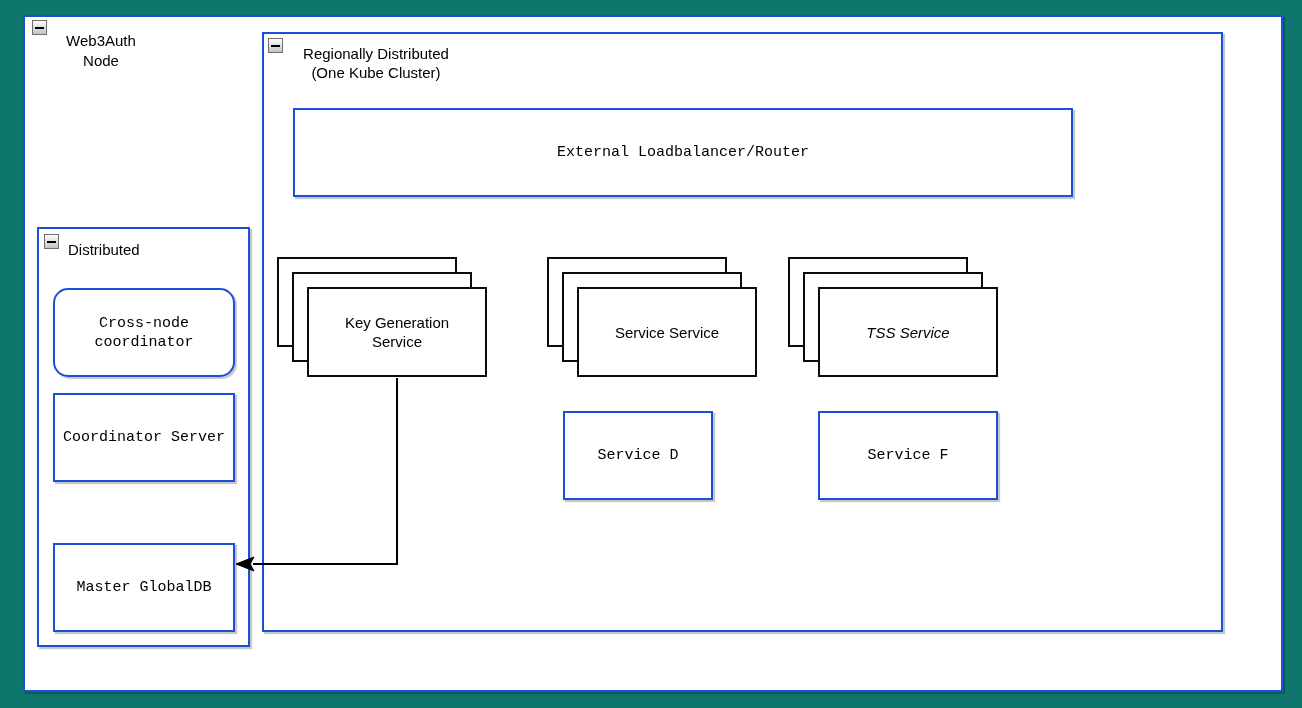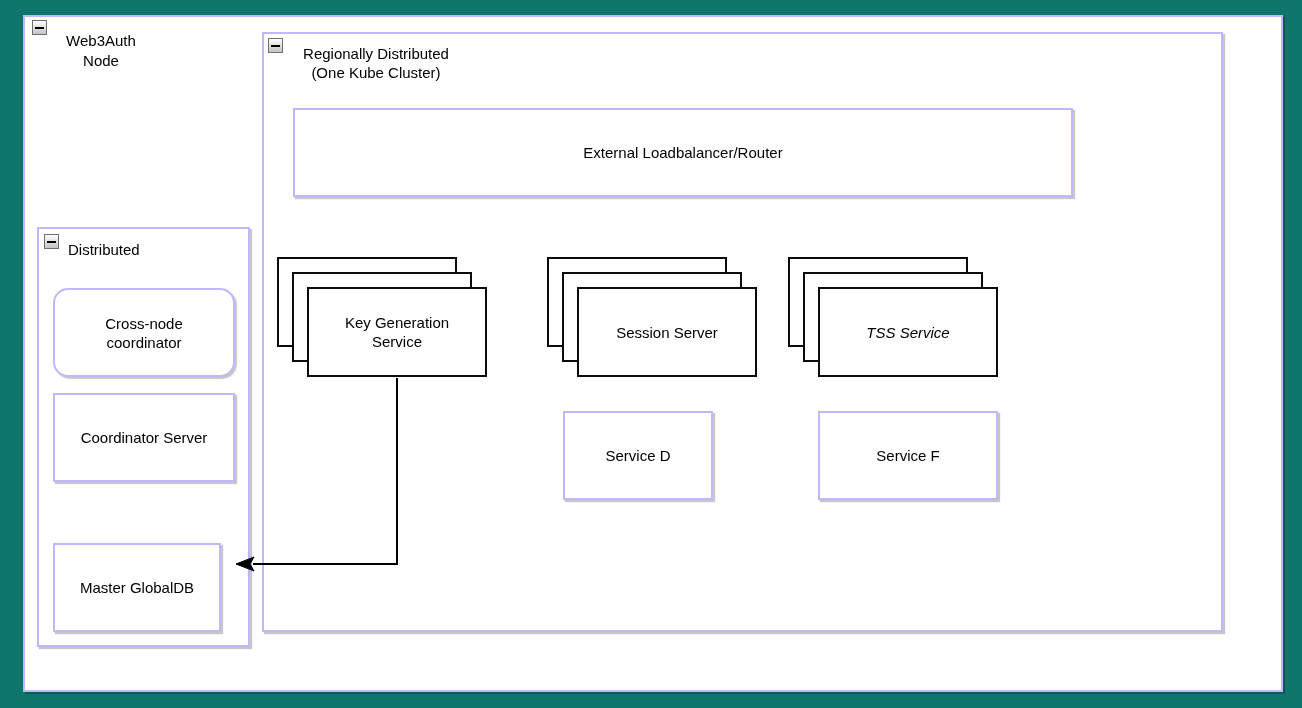--- a/index.html
+++ b/index.html
@@ -1,22 +1,23 @@
 <!DOCTYPE html>
 <html><head>
 <meta charset="utf-8">
 <style>
   html,body{margin:0;padding:0;background:#ffffff;}
   .canvas{
     position:relative;width:1302px;height:708px;background:#0f766e;overflow:hidden;
     font-family:"Liberation Sans","DejaVu Sans",sans-serif;font-size:15px;color:#000;
   }
   .dbox{
-    position:absolute;background:#ffffff;border:2px solid #c4b5fd;box-sizing:border-box;
+    position:absolute;background:#ffffff;border:2px solid #1d4ed8;box-sizing:border-box;
     box-shadow:2px 2px 1px rgba(0,0,0,0.22);
+    font-family:Liberation Mono, monospace;
   }
   .centerlbl{
     display:flex;align-items:center;justify-content:center;text-align:center;line-height:19px;
   }
   .collapse-btn{
     position:absolute;width:15px;height:15px;border:1px solid #6f6f6f;box-sizing:border-box;
     background:linear-gradient(#fefefe,#c4c4c4);
     display:flex;align-items:center;justify-content:center;z-index:6;
   }
   .collapse-btn .minus{width:9px;height:2px;background:#000;}
@@ -59,21 +60,21 @@
     <div class="sbox mid"></div>
     <div class="sbox front">
       <span class="wrap-narrow">Key Generation Service</span>
     </div>
   </div>
 
   <div class="stack" style="left:547px;top:257px;">
     <div class="sbox back"></div>
     <div class="sbox mid"></div>
     <div class="sbox front">
-      <span>Session Server</span>
+      <span>Service Service</span>
     </div>
   </div>
 
   <div class="stack" style="left:788px;top:257px;font-style:italic;">
     <div class="sbox back"></div>
     <div class="sbox mid"></div>
     <div class="sbox front">
       <span>TSS Service</span>
     </div>
   </div>
@@ -93,21 +94,21 @@
   <div class="blocklbl" style="left:68px;top:240px;white-space:nowrap;">Distributed</div>
 
   <div class="dbox centerlbl" style="left:53px;top:288px;width:182px;height:89px;border-radius:15px;">
     <span class="wrap-narrow">Cross-node coordinator</span>
   </div>
 
   <div class="dbox centerlbl" style="left:53px;top:393px;width:182px;height:89px;">
     <span style="white-space:nowrap;text-align:right;">Coordinator Server</span>
   </div>
 
-  <div class="dbox centerlbl" style="left:53px;top:543px;width:168px;height:89px;">
+  <div class="dbox centerlbl" style="left:53px;top:543px;width:182px;height:89px;">
     <span style="white-space:nowrap;">Master GlobalDB</span>
   </div>
 
   <svg class="arrow-layer" width="1302" height="708" viewBox="0 0 1302 708">
     <polyline points="397,378 397,564 253,564" fill="none" stroke="#000000" stroke-width="2"></polyline>
     <polygon points="236,564 254,557 250,564 254,571" fill="#000000" stroke="#000000"></polygon>
   </svg>
 
 </div>
 

